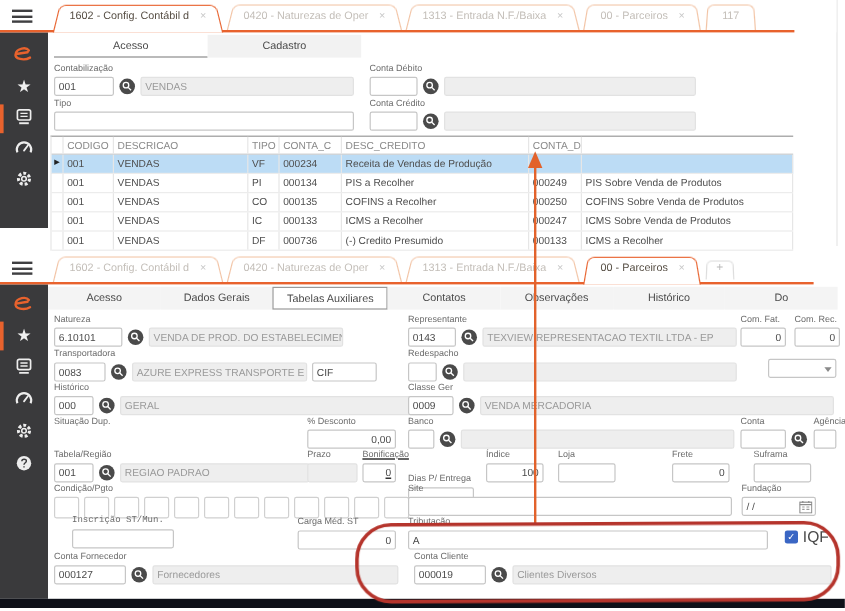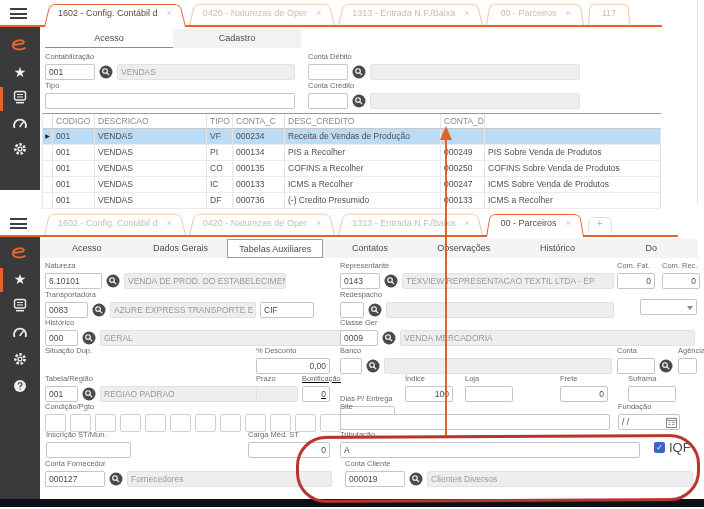--- a/index.html
+++ b/index.html
@@ -527,21 +527,21 @@
         <span>/ /</span>
         <span class="cal"><svg width="11" height="11" viewBox="0 0 11 11">
               <rect x="0.5" y="1.5" width="10" height="9" fill="#fff" stroke="#8a8a8a"></rect>
               <path d="M0.5 3.5 H10.5" stroke="#8a8a8a"></path>
               <path d="M3 2 V0.5 M8 2 V0.5" stroke="#8a8a8a"></path>
               <path d="M2.5 5.5 H4.5 M6 5.5 H8.5 M2.5 7.5 H4.5 M6 7.5 H8.5" stroke="#9a9a9a"></path>
             </svg></span>
       </div>
     </div>
 
-    <div class="fld" style="left:6px;top:193px;">
+    <div class="fld" style="left:20px;top:193px;font-family:Liberation Mono, monospace;">
       <div class="lbl">Inscrição ST/Mun.</div>
       <div class="inp" style="width:85px;"></div>
     </div>
     <div class="fld" style="left:208px;top:193px;">
       <div class="lbl">Carga Méd. ST</div>
       <div class="inp num" style="width:82px;">0</div>
     </div>
     <div class="fld" style="left:300px;top:193px;">
       <div class="lbl">Tributação</div>
       <div class="inp sel" style="width:300px;">A</div>

